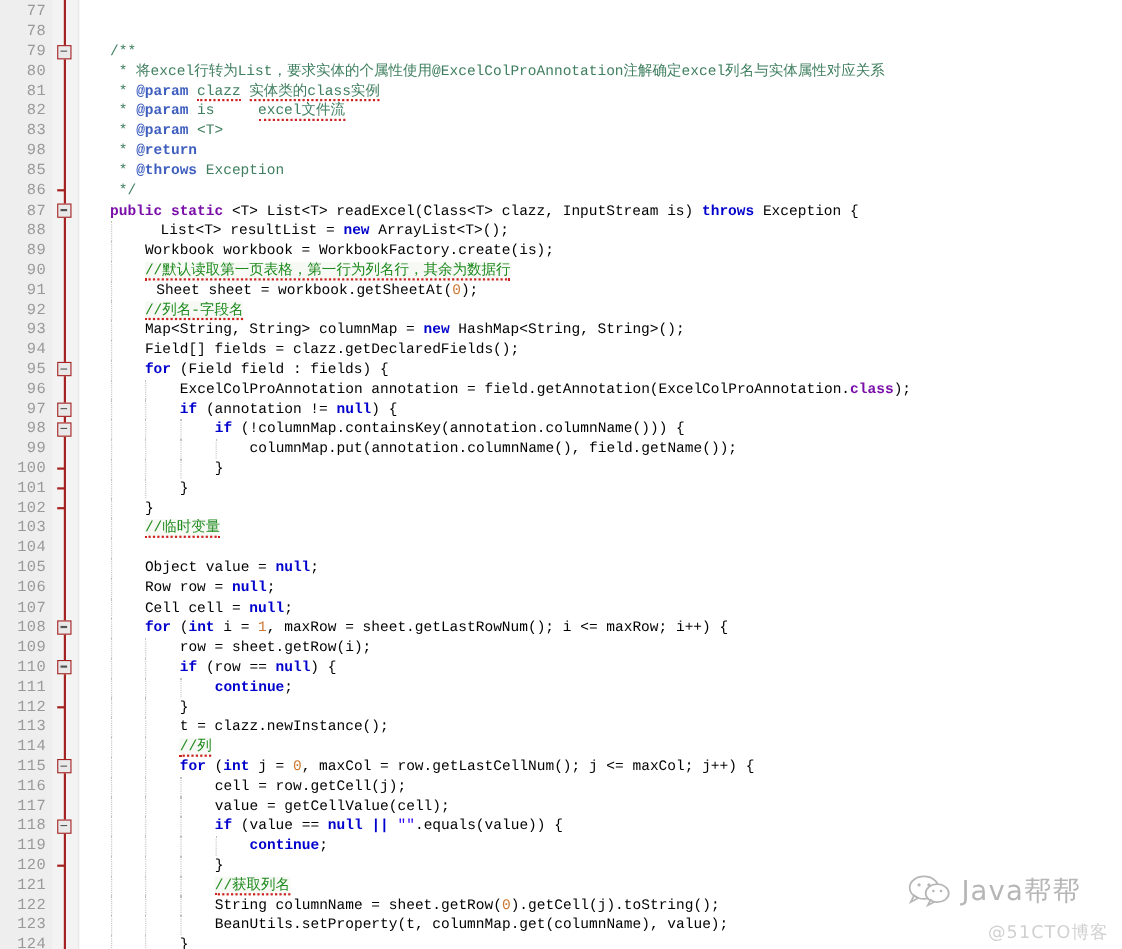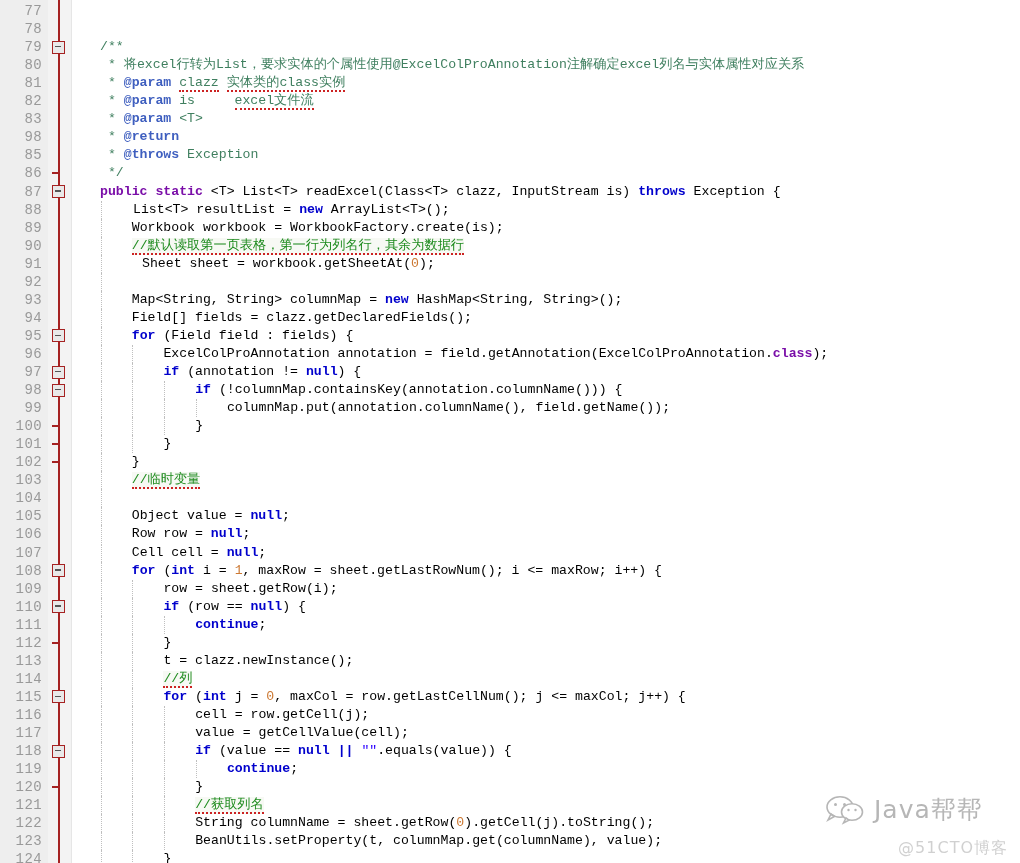--- a/index.html
+++ b/index.html
@@ -154,28 +154,29 @@
       <div class="line" style="top: 38.1px;"><span class="txt" style="left: 100px;"><span class="cmt">/**</span></span></div>
       <div class="line" style="top: 56.15px;"><span class="txt" style="left: 100px;"><span class="cmt"> * 将excel行转为List，要求实体的个属性使用@ExcelColProAnnotation注解确定excel列名与实体属性对应关系</span></span></div>
       <div class="line" style="top: 74.2px;"><span class="txt" style="left: 100px;"><span class="cmt"> * </span><span class="tag">@param</span><span class="cmt"> </span><span class="cmt squig">clazz</span><span class="cmt"> </span><span class="cmt squig">实体类的class实例</span></span></div>
       <div class="line" style="top: 92.25px;"><span class="txt" style="left: 100px;"><span class="cmt"> * </span><span class="tag">@param</span><span class="cmt"> is     </span><span class="cmt squig">excel文件流</span></span></div>
       <div class="line" style="top: 110.3px;"><span class="txt" style="left: 100px;"><span class="cmt"> * </span><span class="tag">@param</span><span class="cmt"> &lt;T&gt;</span></span></div>
       <div class="line" style="top: 128.35px;"><span class="txt" style="left: 100px;"><span class="cmt"> * </span><span class="tag">@return</span></span></div>
       <div class="line" style="top: 146.4px;"><span class="txt" style="left: 100px;"><span class="cmt"> * </span><span class="tag">@throws</span><span class="cmt"> Exception</span></span></div>
       <div class="line" style="top: 164.45px;"><span class="txt" style="left: 100px;"><span class="cmt"> */</span></span></div>
       <div class="line" style="top: 182.5px;"><span class="txt" style="left: 100px;"><span class="kw">public static</span><span class="plain"> &lt;T&gt; List&lt;T&gt; readExcel(Class&lt;T&gt; clazz, InputStream is) </span><span class="kw2">throws</span><span class="plain"> Exception {</span></span></div>
       <div class="guide" style="left: 100.5px; top: 200.55px; height: 18.05px;"></div>
-      <div class="line" style="top: 200.55px;"><span class="txt" style="left: 133px;"><span class="plain">List&lt;T&gt; resultList = </span><span class="kw2">new</span><span class="plain"> ArrayList&lt;T&gt;();</span></span></div>
+      <div class="line" style="top: 200.55px;"><span class="txt" style="left: 146px;"><span class="plain">List&lt;T&gt; resultList = </span><span class="kw2">new</span><span class="plain"> ArrayList&lt;T&gt;();</span></span></div>
       <div class="guide" style="left: 100.5px; top: 218.6px; height: 18.05px;"></div>
       <div class="line" style="top: 218.6px;"><span class="txt" style="left: 131.72px;"><span class="plain">Workbook workbook = WorkbookFactory.create(is);</span></span></div>
       <div class="guide" style="left: 100.5px; top: 236.65px; height: 18.05px;"></div>
       <div class="line" style="top: 236.65px;"><span class="txt" style="left: 131.72px;"><span class="cmtline squig cmt-hl">//默认读取第一页表格，第一行为列名行，其余为数据行</span></span></div>
       <div class="guide" style="left: 100.5px; top: 254.7px; height: 18.05px;"></div>
       <div class="line" style="top: 254.7px;"><span class="txt" style="left: 142px;"><span class="plain">Sheet sheet = workbook.getSheetAt(</span><span class="num">0</span><span class="plain">);</span></span></div>
       <div class="guide" style="left: 100.5px; top: 272.75px; height: 18.05px;"></div>
+      <div class="line" style="top: 272.75px;"><span class="txt" style="left: 131.72px;"><span class="cmtline squig cmt-hl">//列名-字段名</span></span></div>
       <div class="guide" style="left: 100.5px; top: 290.8px; height: 18.05px;"></div>
       <div class="line" style="top: 290.8px;"><span class="txt" style="left: 131.72px;"><span class="plain">Map&lt;String, String&gt; columnMap = </span><span class="kw2">new</span><span class="plain"> HashMap&lt;String, String&gt;();</span></span></div>
       <div class="guide" style="left: 100.5px; top: 308.85px; height: 18.05px;"></div>
       <div class="line" style="top: 308.85px;"><span class="txt" style="left: 131.72px;"><span class="plain">Field[] fields = clazz.getDeclaredFields();</span></span></div>
       <div class="guide" style="left: 100.5px; top: 326.9px; height: 18.05px;"></div>
       <div class="line" style="top: 326.9px;"><span class="txt" style="left: 131.72px;"><span class="kw2">for</span><span class="plain"> (Field field : fields) {</span></span></div>
       <div class="guide" style="left: 100.5px; top: 344.95px; height: 18.05px;"></div>
       <div class="guide" style="left: 132.22px; top: 344.95px; height: 18.05px;"></div>
       <div class="line" style="top: 344.95px;"><span class="txt" style="left: 163.44px;"><span class="plain">ExcelColProAnnotation annotation = field.getAnnotation(ExcelColProAnnotation.</span><span class="kw">class</span><span class="plain">);</span></span></div>
       <div class="guide" style="left: 100.5px; top: 363px; height: 18.05px;"></div>

